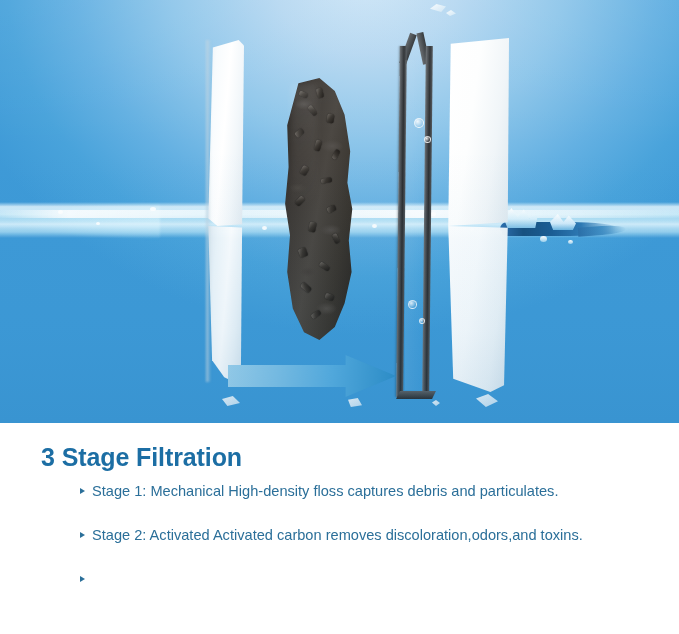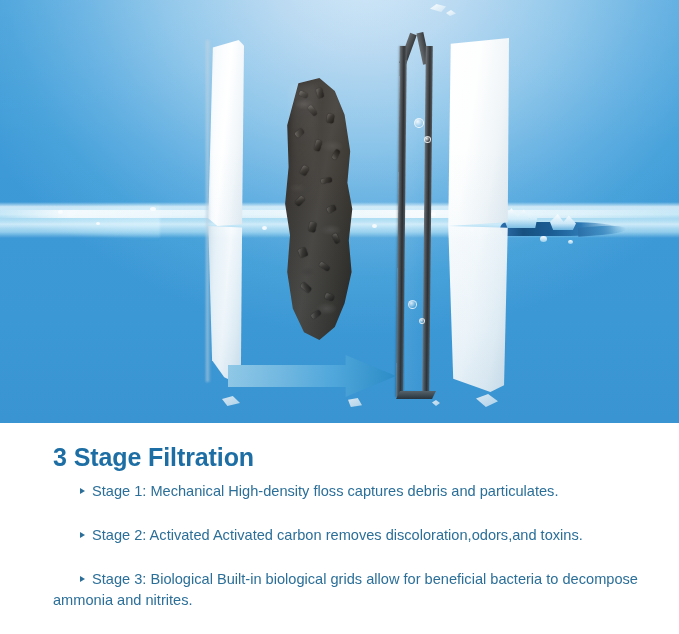--- a/index.html
+++ b/index.html
@@ -331,21 +331,20 @@
   }
   .heading {
     position: absolute;
     left: 41px;
     top: 20px;
     font-size: 25px;
     font-weight: bold;
     color: #1c6ea4;
     letter-spacing: -0.1px;
     white-space: nowrap;
-    margin-left: 12px;
   }
   .bullets {
     position: absolute;
     left: 16px;
     top: 58px;
     width: 679px;
   }
   .bullet-row {
     position: relative;
     padding-left: 64px;
@@ -468,19 +467,19 @@
 
       <div class="bullet-row">
         <span class="tri"></span><span>Stage 1: Mechanical High-density floss captures debris and particulates.</span>
       </div>
 
       <div class="bullet-row">
         <span class="tri"></span><span>Stage 2: Activated Activated carbon removes discoloration,odors,and toxins.</span>
       </div>
 
       <div class="bullet-row wrap-left">
-        <span class="tri"></span><span>Stage 3: Biological Built-in biological grids allow for beneficial bacteria to decompose ammonia and nitrites.</span>
+        <span class="tri"></span>
       </div>
 
     </div>
   </div>
 
 </div>
 
 </body></html>

